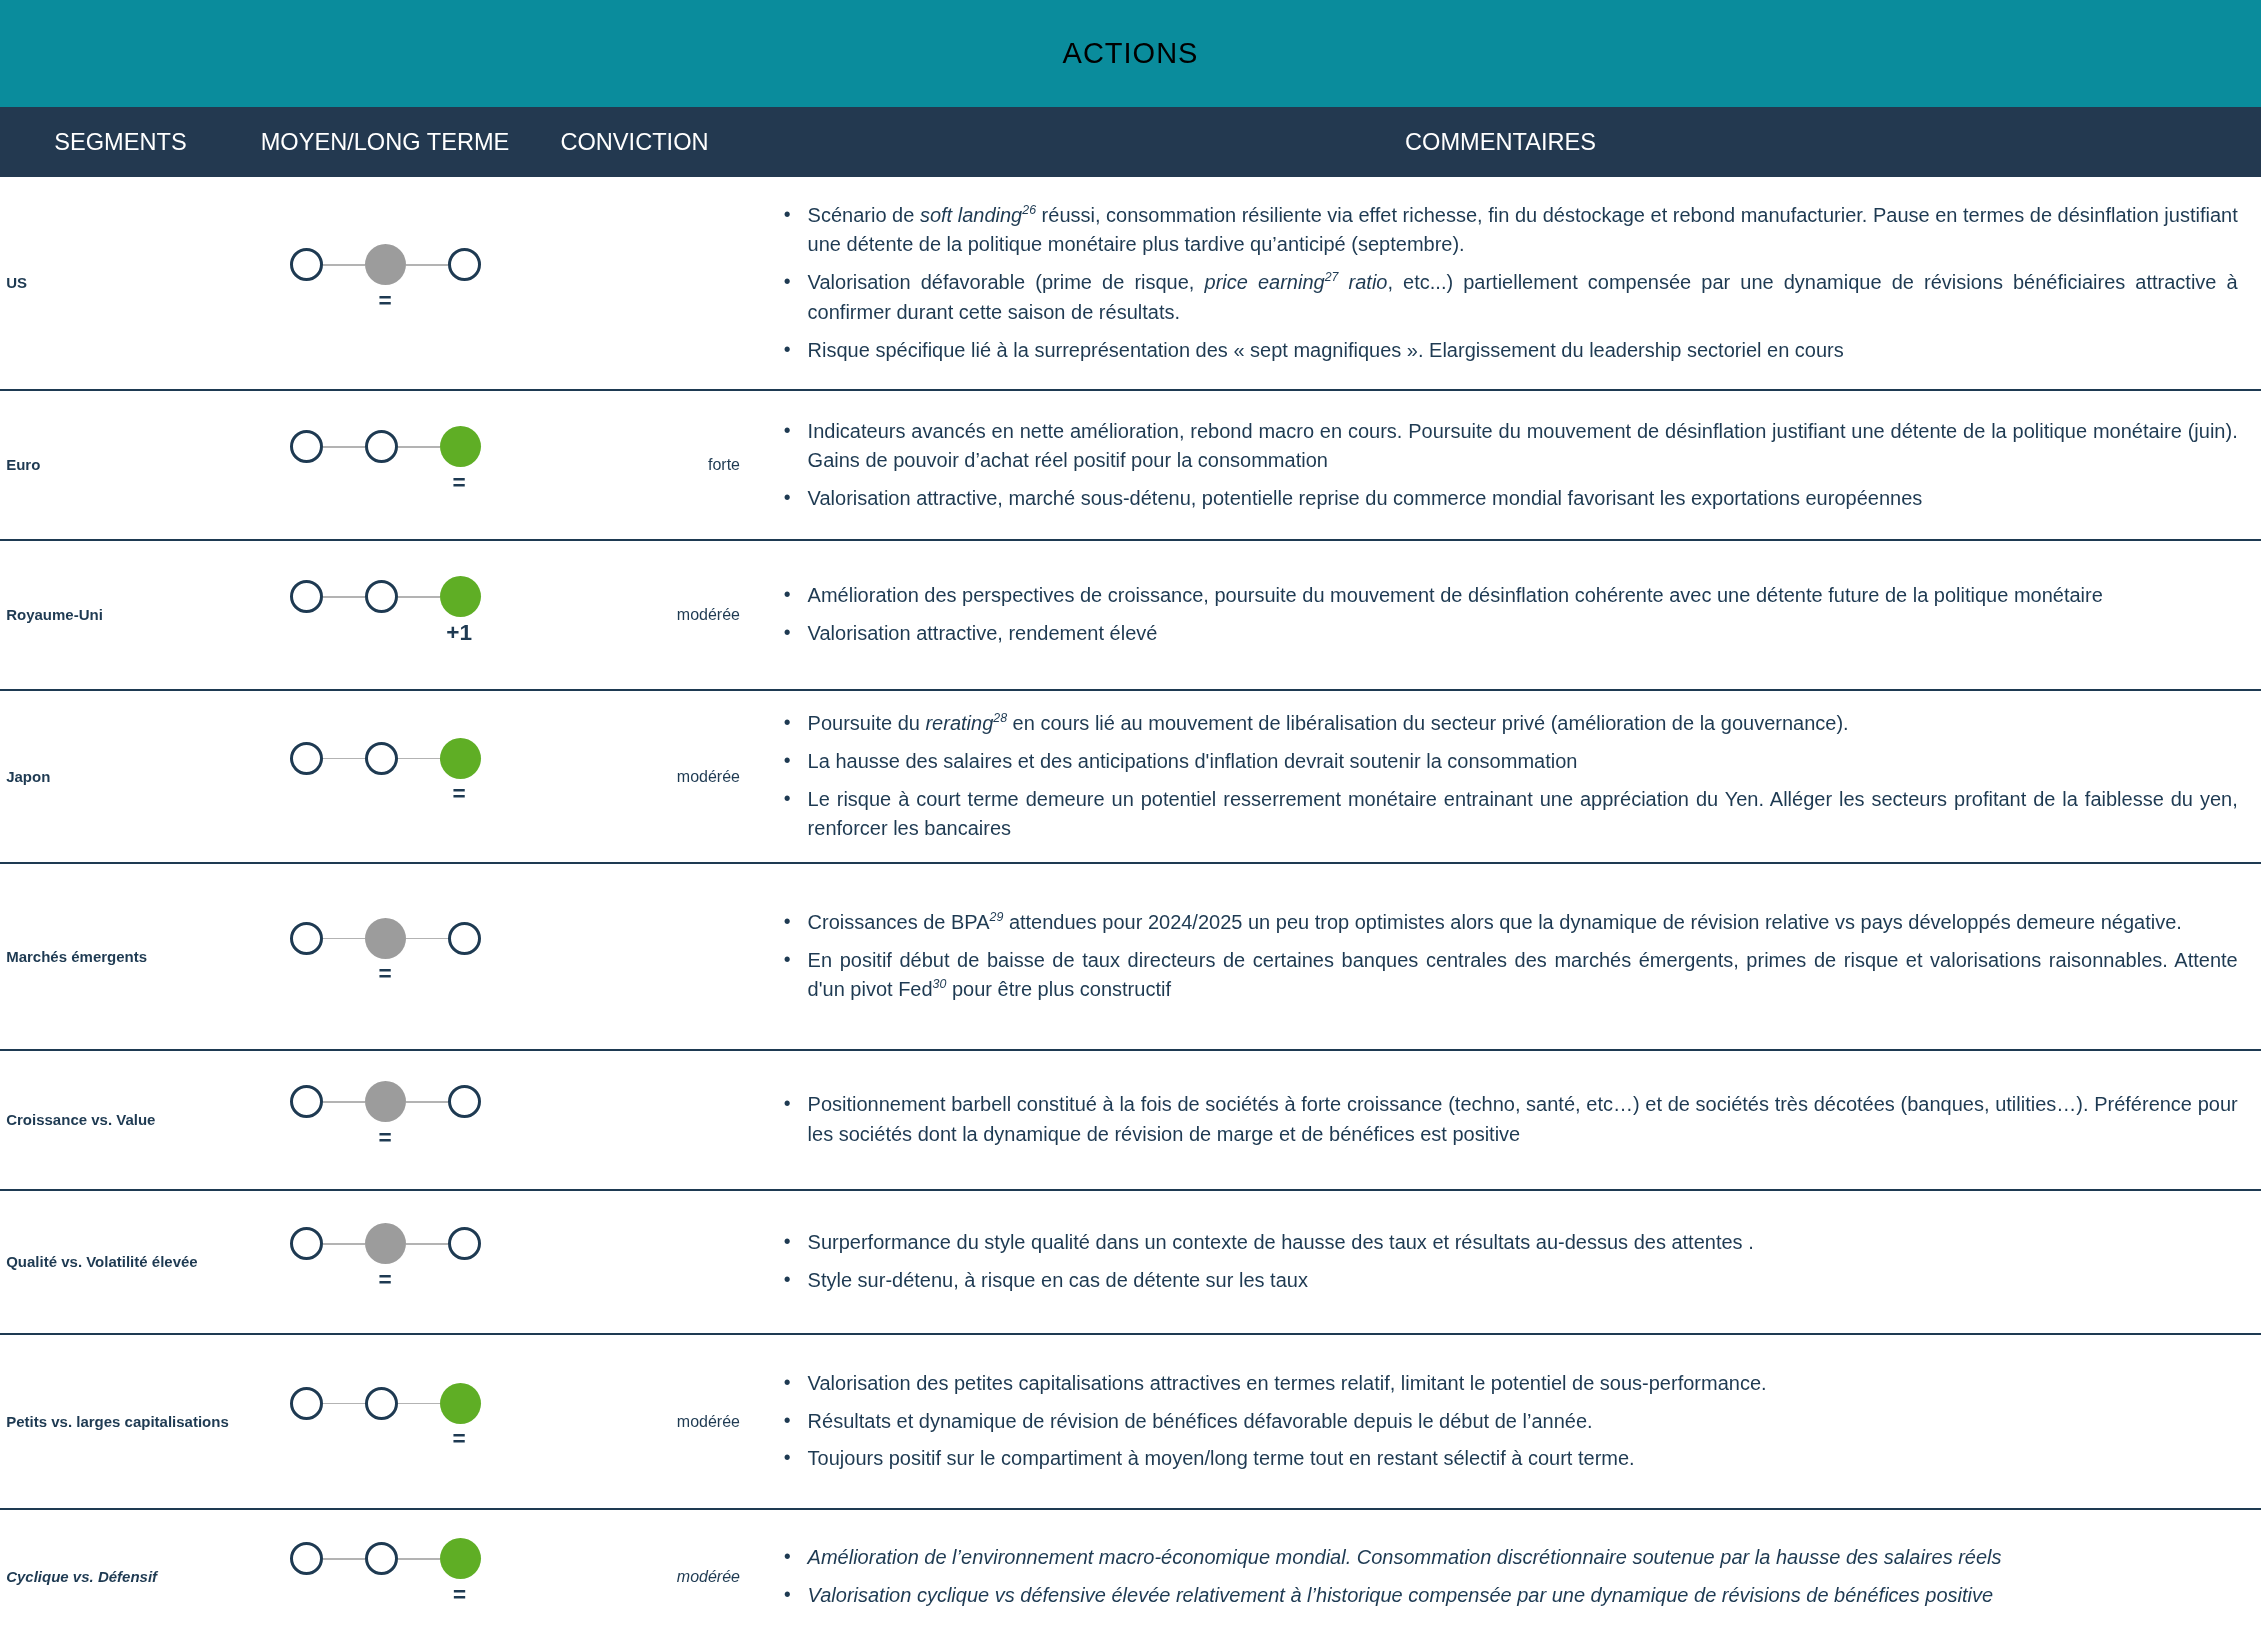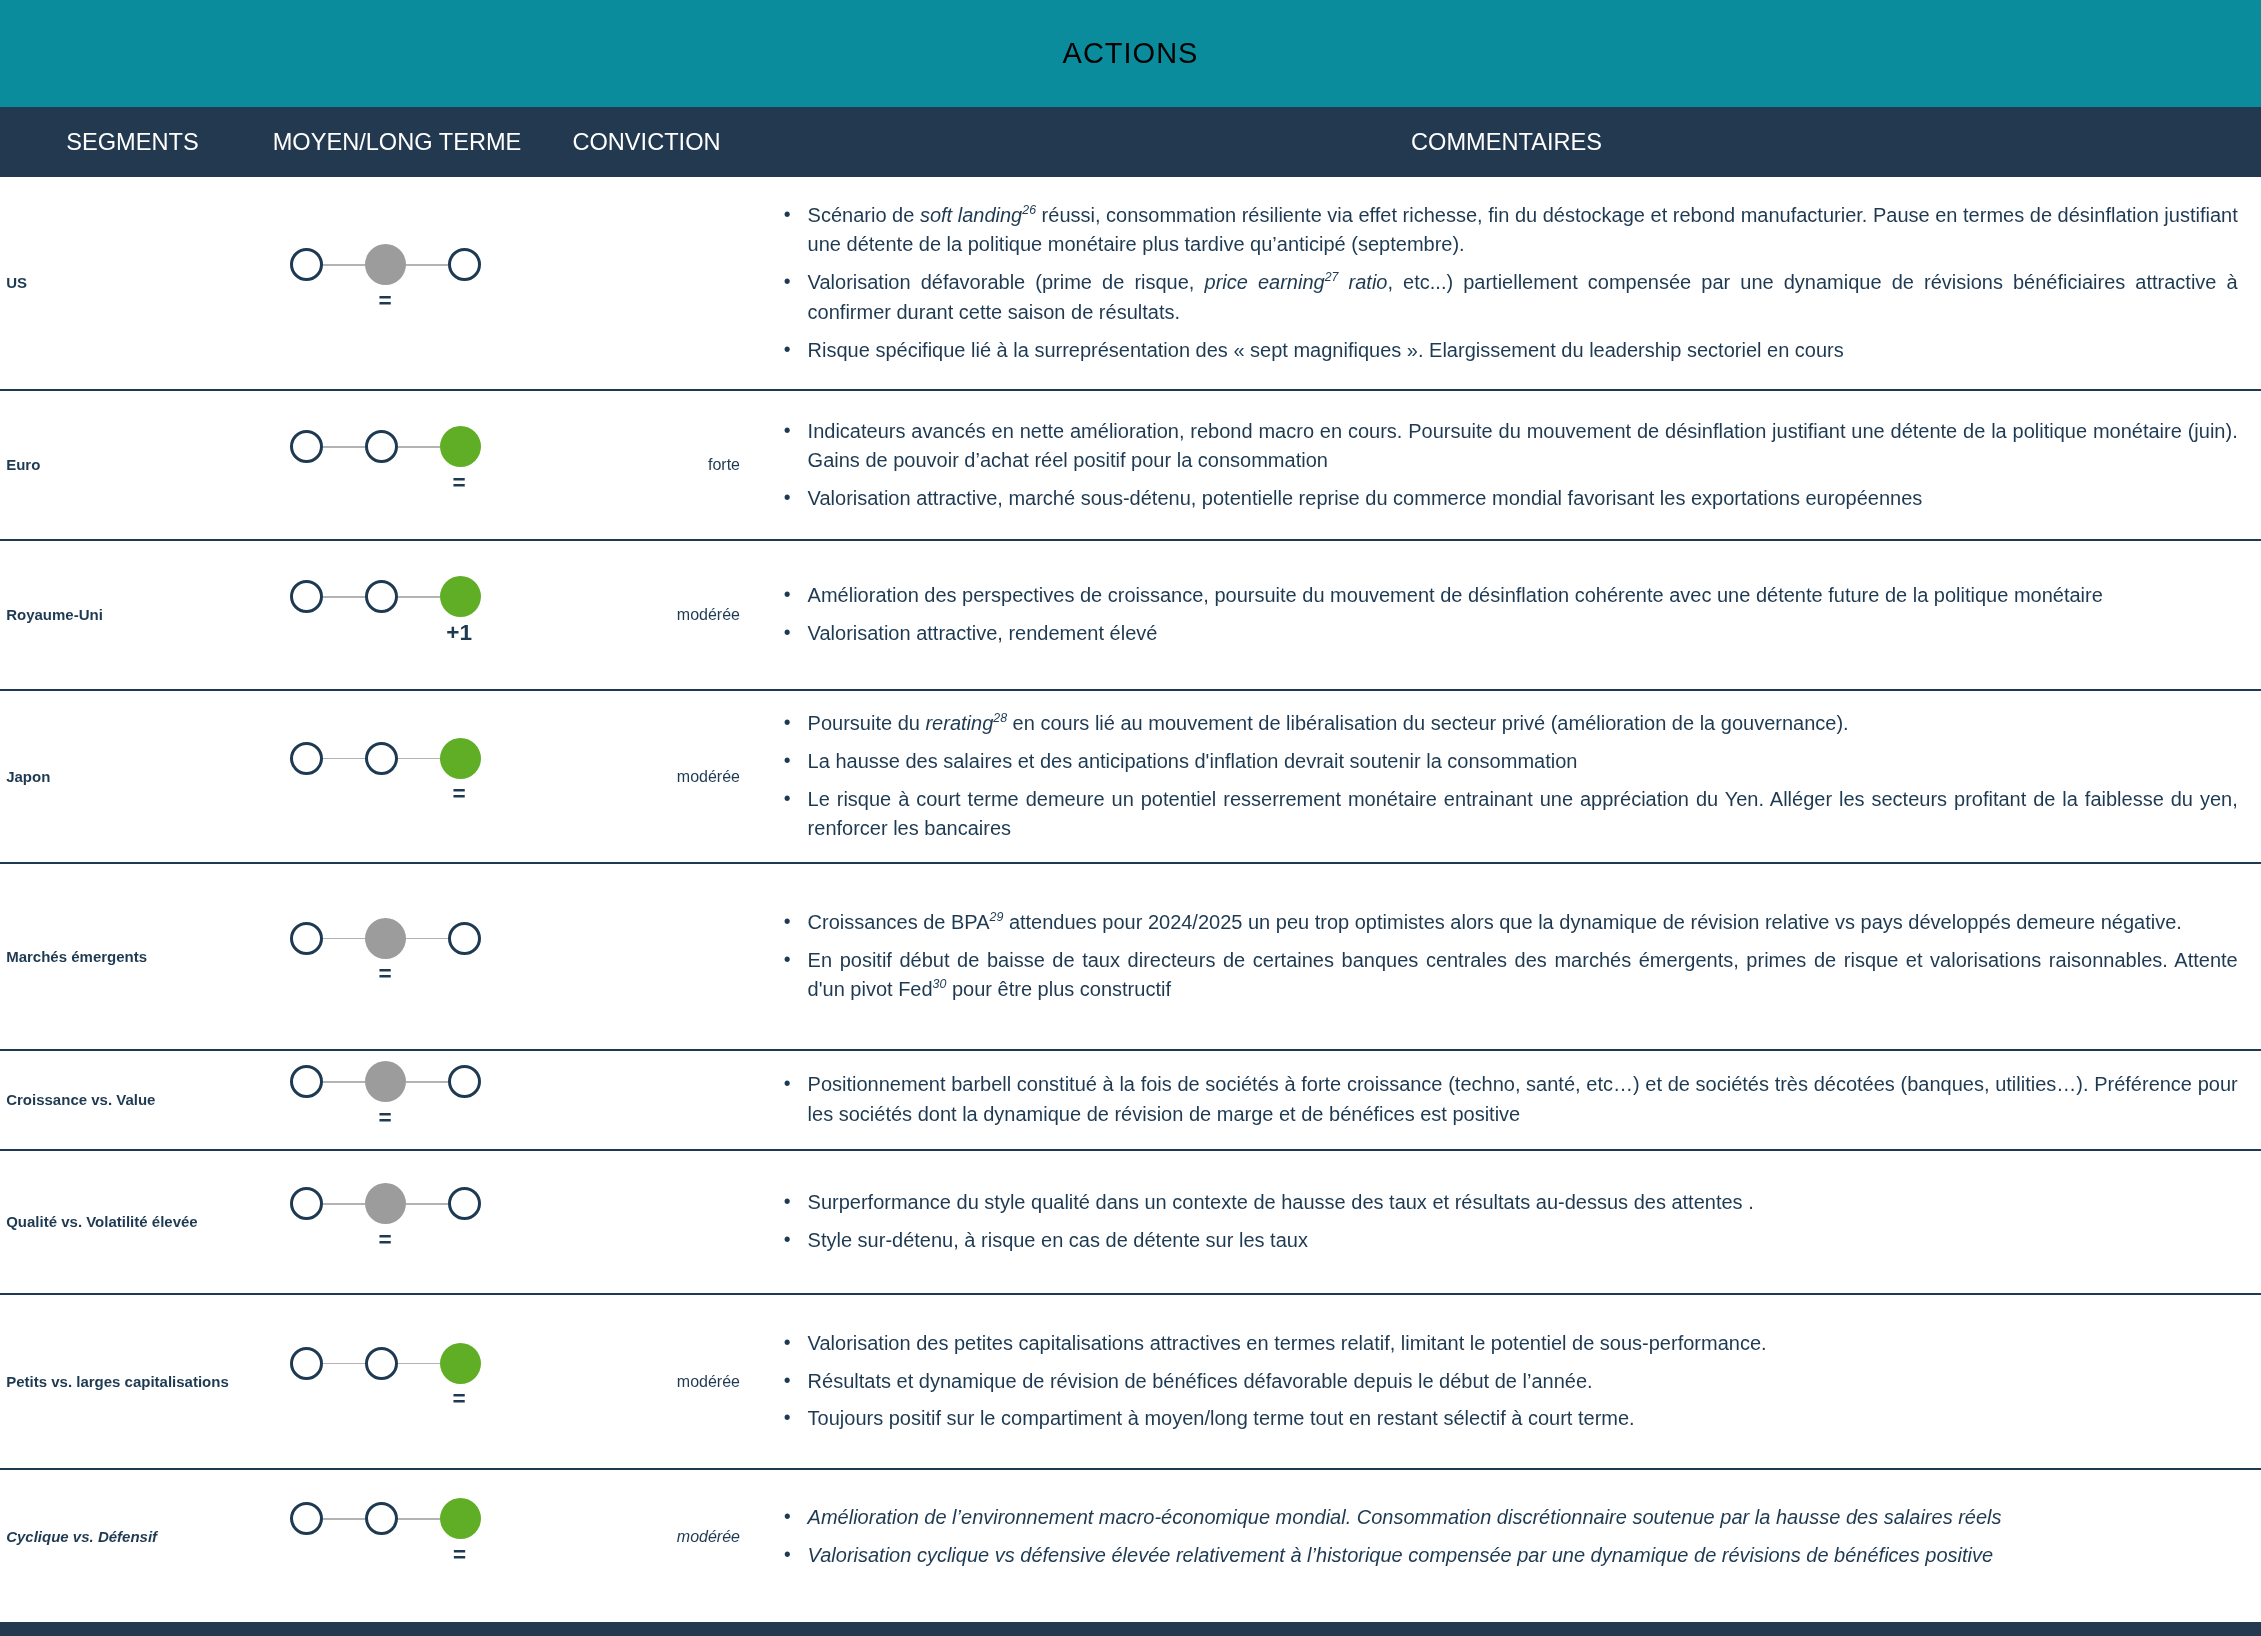--- a/index.html
+++ b/index.html
@@ -8,21 +8,21 @@
   }
   *{box-sizing:border-box;}
   html,body{margin:0;padding:0;}
   body{
     width:2261px;height:1636px;background:#fff;color:var(--text);
     font-family:"Liberation Sans", sans-serif;
   }
   .page{width:2261px;height:1636px;display:flex;flex-direction:column;overflow:hidden;}
   .title-band{height:107px;flex:0 0 107px;background:var(--teal);display:flex;align-items:center;justify-content:center;}
   .title-band .title{color:#000000;font-size:29px;letter-spacing:1px;font-weight:400;}
-  .header-band{height:70px;flex:0 0 70px;background:var(--navy);display:grid;grid-template-columns:241px 288px 211px 1fr;align-items:center;padding-left:12px;}
+  .header-band{height:70px;flex:0 0 70px;background:var(--navy);display:grid;grid-template-columns:241px 288px 211px 1fr;align-items:center;}
   .hcell{color:#fff;font-size:23.6px;text-align:center;white-space:nowrap;font-weight:400;}
   .rows{display:flex;flex-direction:column;flex:1 1 auto;}
   .row{
     display:grid;grid-template-columns:241px 288px 211px 1fr;align-items:center;
     border-bottom:2.1px solid var(--text);background:#fff;
   }
   .row:last-child{border-bottom:none;}
   .seg{text-align:left;font-weight:bold;font-size:15px;line-height:1.3;padding:0 6.2px;}
   .ind{display:flex;flex-direction:column;align-items:center;}
   .dots{display:flex;align-items:center;}
@@ -156,21 +156,21 @@
           <div class="signwrap">
             <span class="sign pos-1">=</span>
           </div>
         </div>
         <div class="conv"></div>
         <ul class="comments">
           <li>Croissances de BPA<sup><em>29</em></sup> attendues pour 2024/2025 un peu trop optimistes alors que la dynamique de révision relative vs pays développés demeure négative.</li>
           <li>En positif début de baisse de taux directeurs de certaines banques centrales des marchés émergents, primes de risque et valorisations raisonnables. Attente d'un pivot Fed<sup><em>30</em></sup> pour être plus constructif</li>
         </ul>
       </div>
-      <div class="row" style="height: 100px;">
+      <div class="row" style="height: 140px;">
         <div class="seg">Croissance vs. Value</div>
         <div class="ind">
           <div class="dots">
             <span class="dot open"></span>
             <span class="link"></span>
             <span class="dot fill-gray"></span>
             <span class="link"></span>
             <span class="dot open"></span>
           </div>
           <div class="signwrap">

